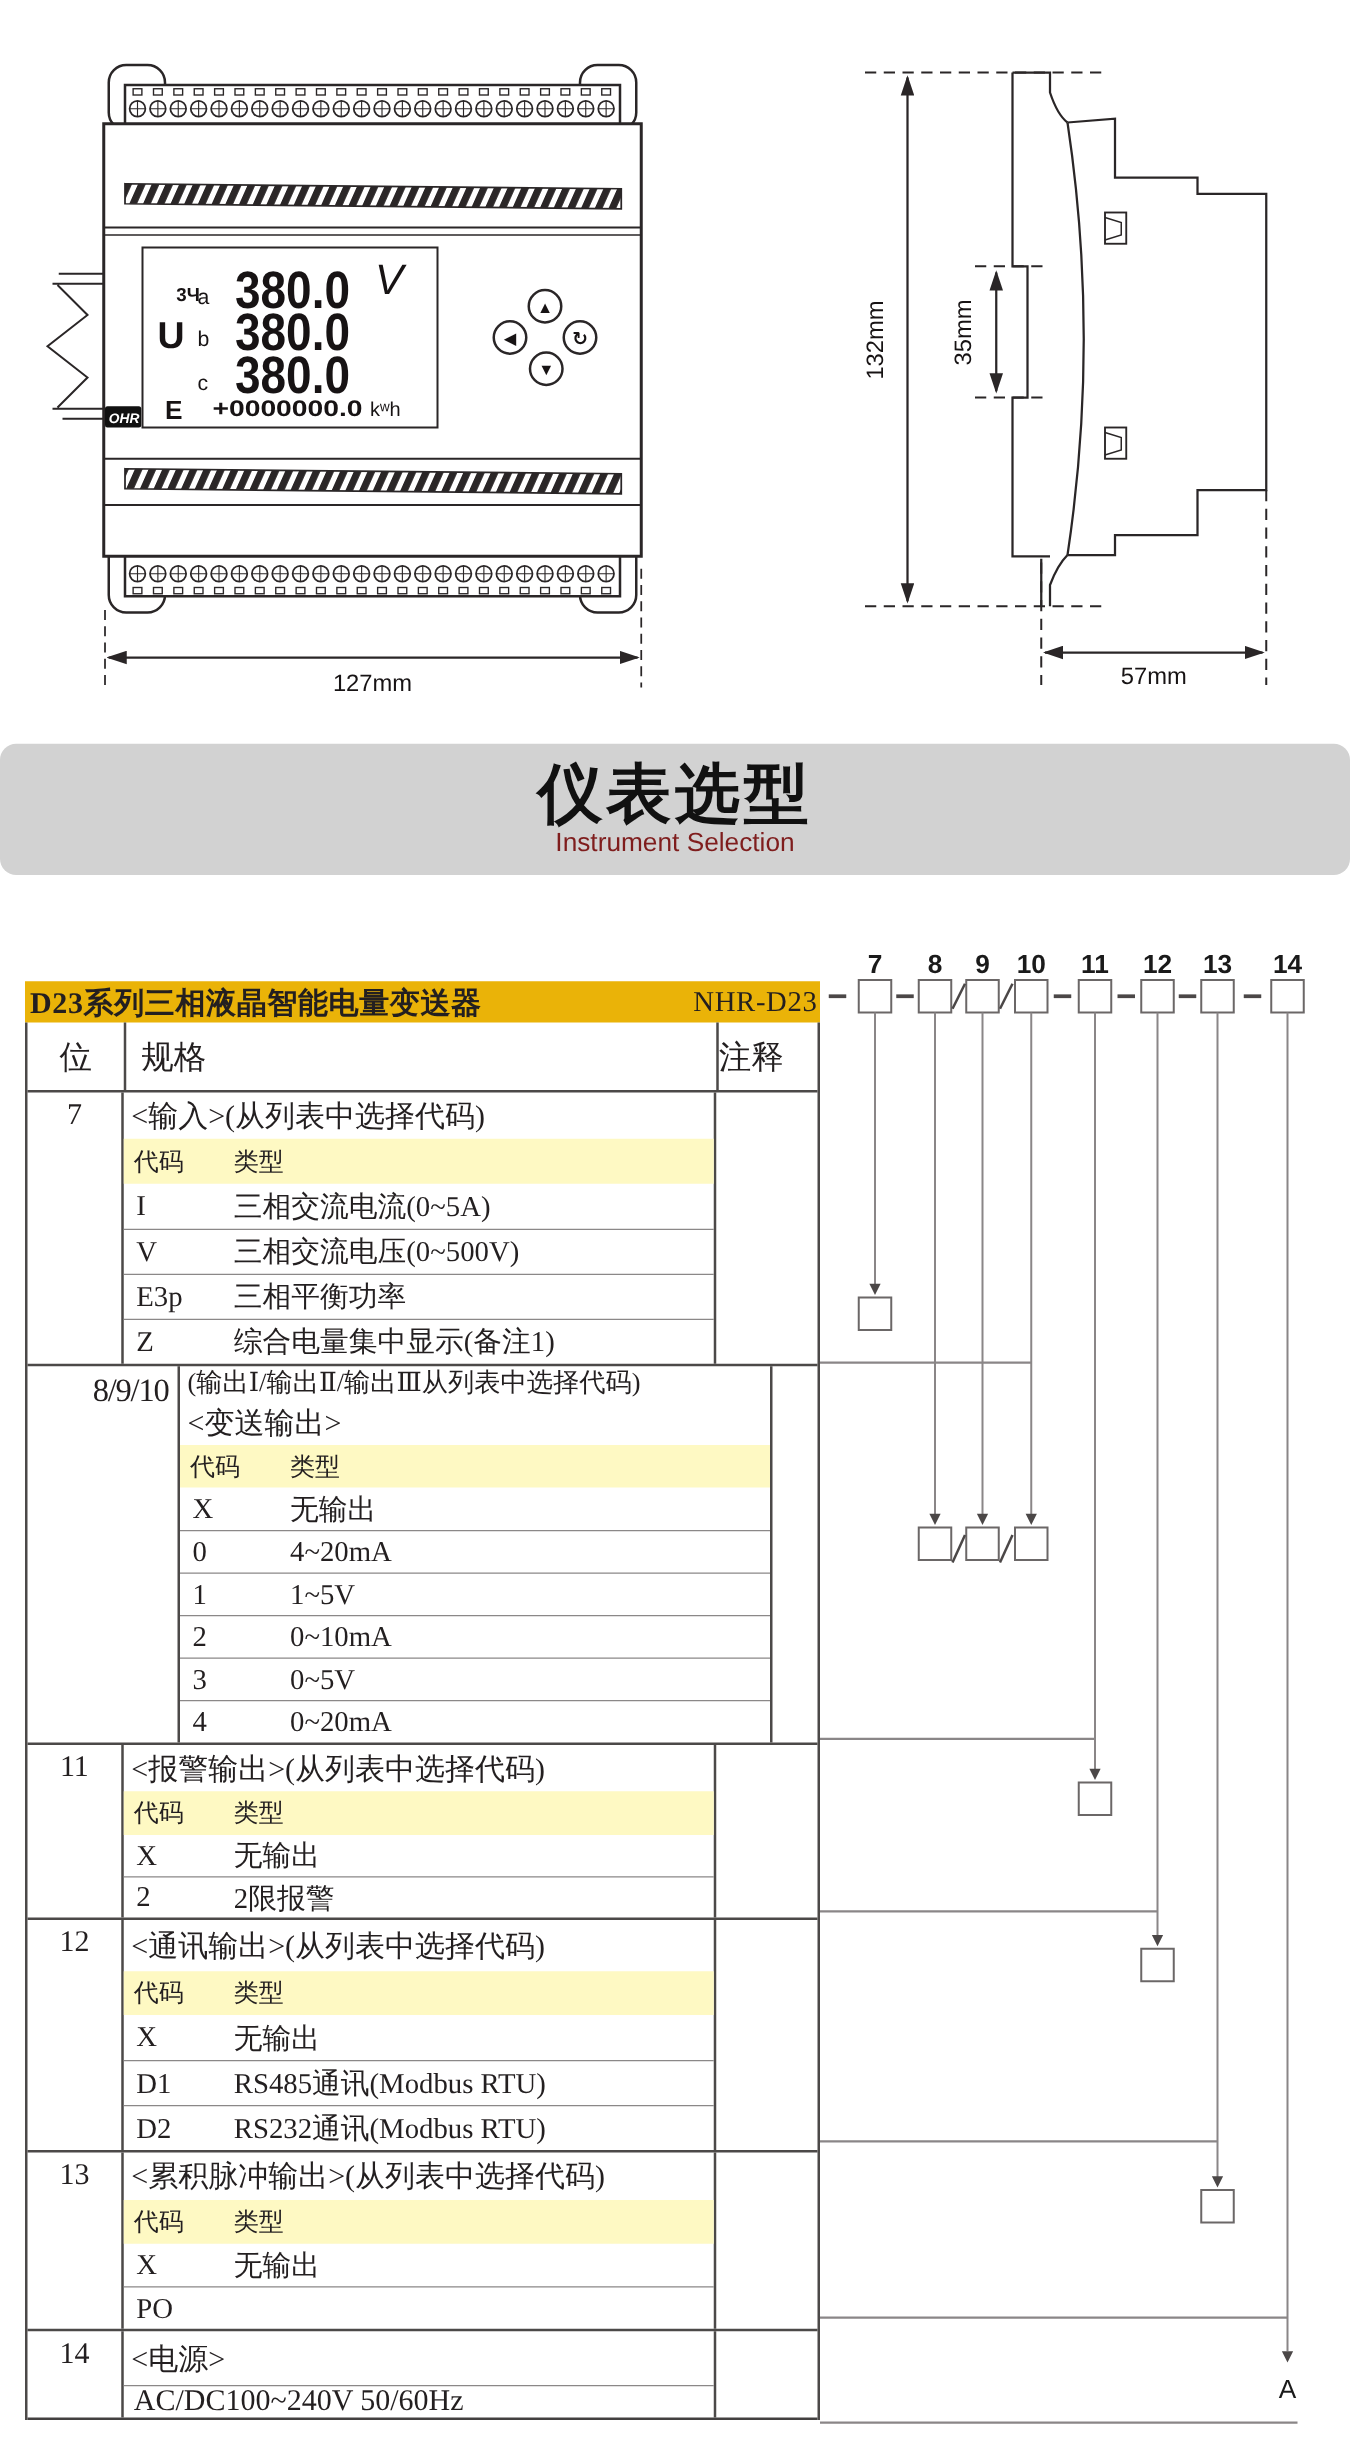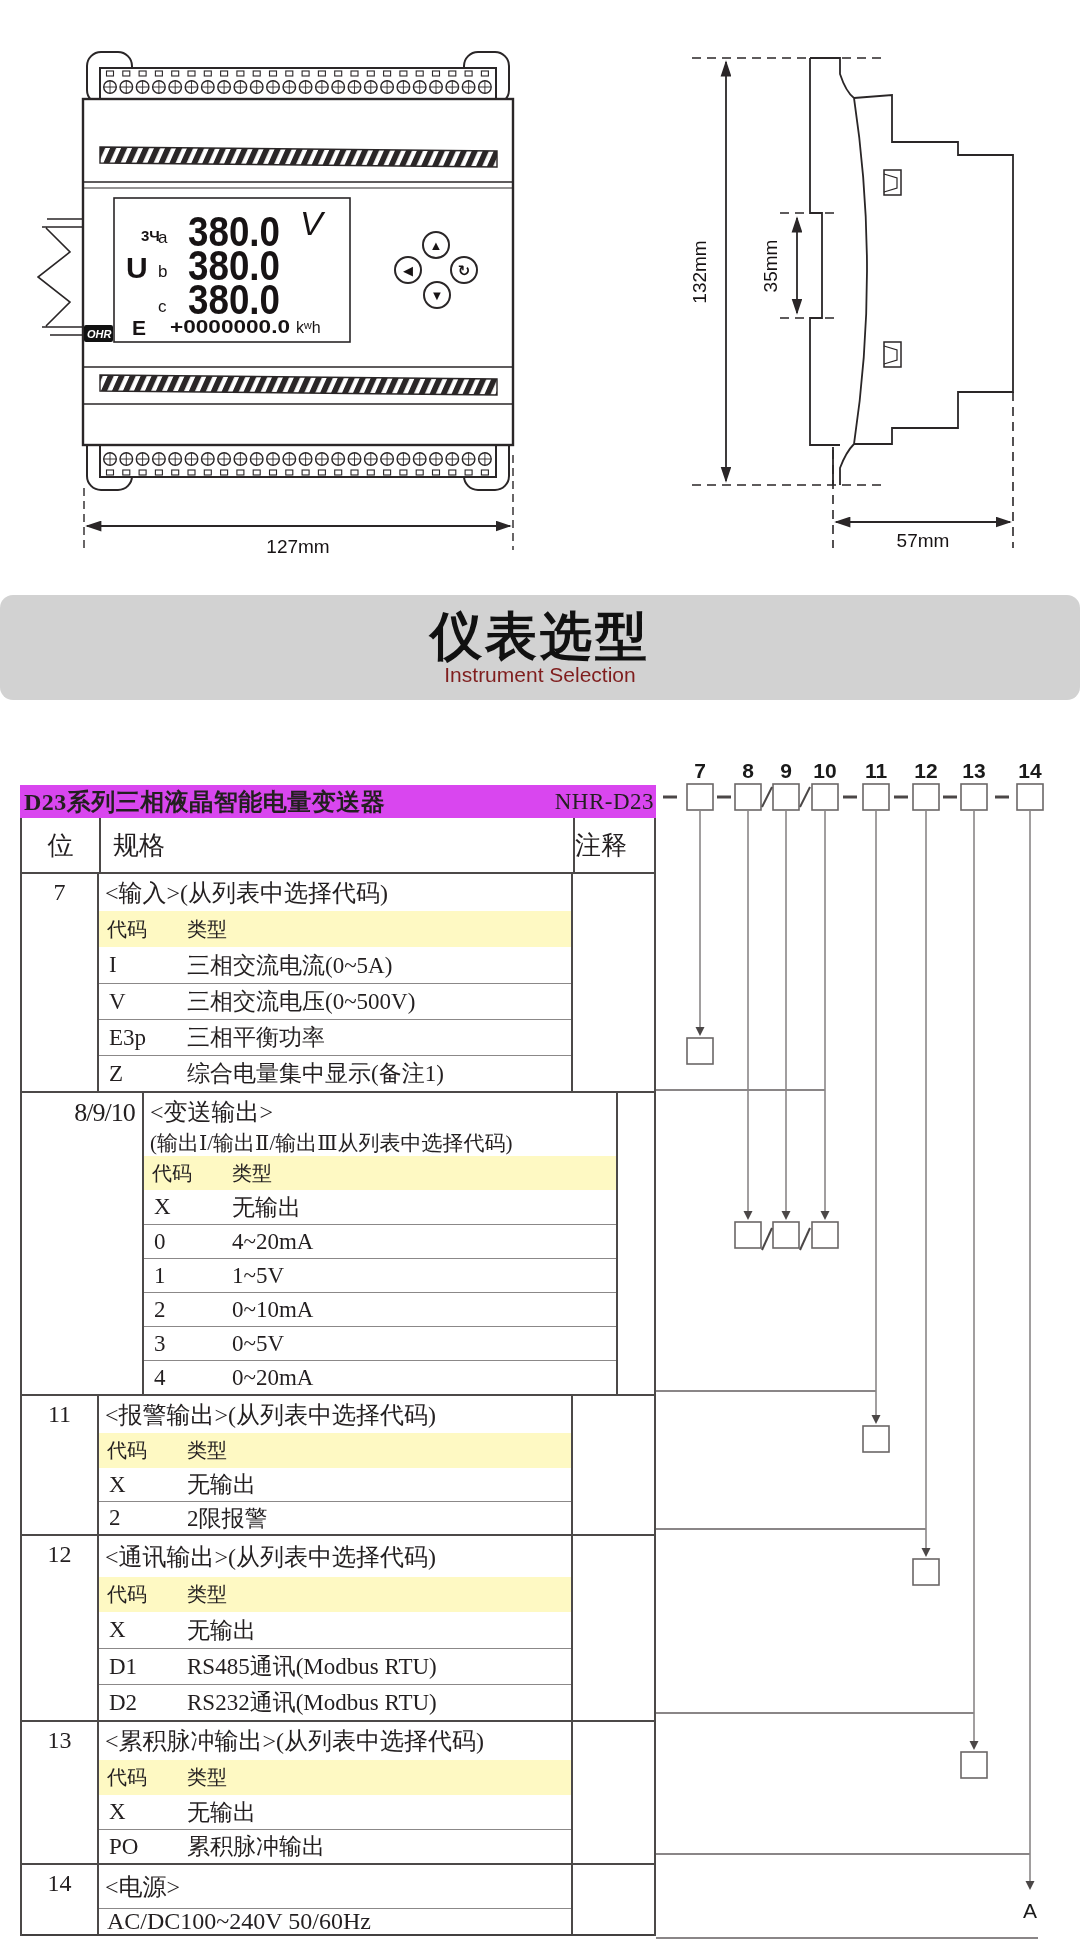--- a/index.html
+++ b/index.html
@@ -21,21 +21,21 @@
     font-family:"Liberation Sans","DejaVu Sans",sans-serif;
     font-size:52px;font-weight:bold;color:#111;line-height:1.05;letter-spacing:3px;
   }
   .banner-sub{
     font-family:"Liberation Sans","DejaVu Sans",sans-serif;
     font-size:21px;color:#7f1d1d;line-height:1.1;
   }
   
   .sel-table{position:absolute;left:20px;top:785px;width:636px;}
   .tbl-header{
-    height:33px;background:#d946ef;display:flex;align-items:center;justify-content:space-between;
+    height:33px;background:#eab308;display:flex;align-items:center;justify-content:space-between;
     padding:0 2px 0 4px;box-sizing:border-box;
   }
   .tbl-header .ptitle{font-size:24px;font-weight:bold;letter-spacing:.5px;}
   .tbl-header .model{font-size:23px;letter-spacing:.5px;}
   .tbl-grid{border-left:2px solid #4c4948;border-right:2px solid #4c4948;}
   .tbl-colhead{display:flex;height:54px;border-bottom:2px solid #4c4948;align-items:center;}
   .col-pos{width:77px;text-align:center;font-size:26px;border-right:2px solid #4c4948;align-self:stretch;display:flex;align-items:center;justify-content:center;}
   .col-spec{width:474px;font-size:26px;padding-left:12px;border-right:2px solid #4c4948;align-self:stretch;display:flex;align-items:center;box-sizing:border-box;}
   .col-note{flex:1;font-size:26px;}
   .sec{display:flex;border-bottom:2px solid #4c4948;}
@@ -378,22 +378,22 @@
             <div class="row opt-row">
               <div class="code-cell">Z</div>
               <div class="type-cell">综合电量集中显示(备注1)</div>
             </div>
           </div>
           <div class="sec-note"></div>
         </div>
         <div class="sec s1">
           <div class="sec-pos small">8/9/10</div>
           <div class="sec-body">
+            <div class="row sub-row">(输出Ⅰ/输出Ⅱ/输出Ⅲ从列表中选择代码)</div>
             <div class="row title-row">&lt;变送输出&gt;</div>
-            <div class="row sub-row">(输出Ⅰ/输出Ⅱ/输出Ⅲ从列表中选择代码)</div>
             <div class="row gray-row">
               <div class="code-cell">代码</div>
               <div class="type-cell">类型</div>
             </div>
             <div class="row opt-row">
               <div class="code-cell">X</div>
               <div class="type-cell">无输出</div>
             </div>
             <div class="row opt-row">
               <div class="code-cell">0</div>
@@ -467,21 +467,20 @@
             <div class="row gray-row">
               <div class="code-cell">代码</div>
               <div class="type-cell">类型</div>
             </div>
             <div class="row opt-row">
               <div class="code-cell">X</div>
               <div class="type-cell">无输出</div>
             </div>
             <div class="row opt-row">
               <div class="code-cell">PO</div>
-              <div class="type-cell">累积脉冲输出</div>
             </div>
           </div>
           <div class="sec-note"></div>
         </div>
         <div class="sec s5">
           <div class="sec-pos">14</div>
           <div class="sec-body">
             <div class="row title-row">&lt;电源&gt;</div>
             <div class="row plain-row">AC/DC100~240V  50/60Hz</div>
           </div>

